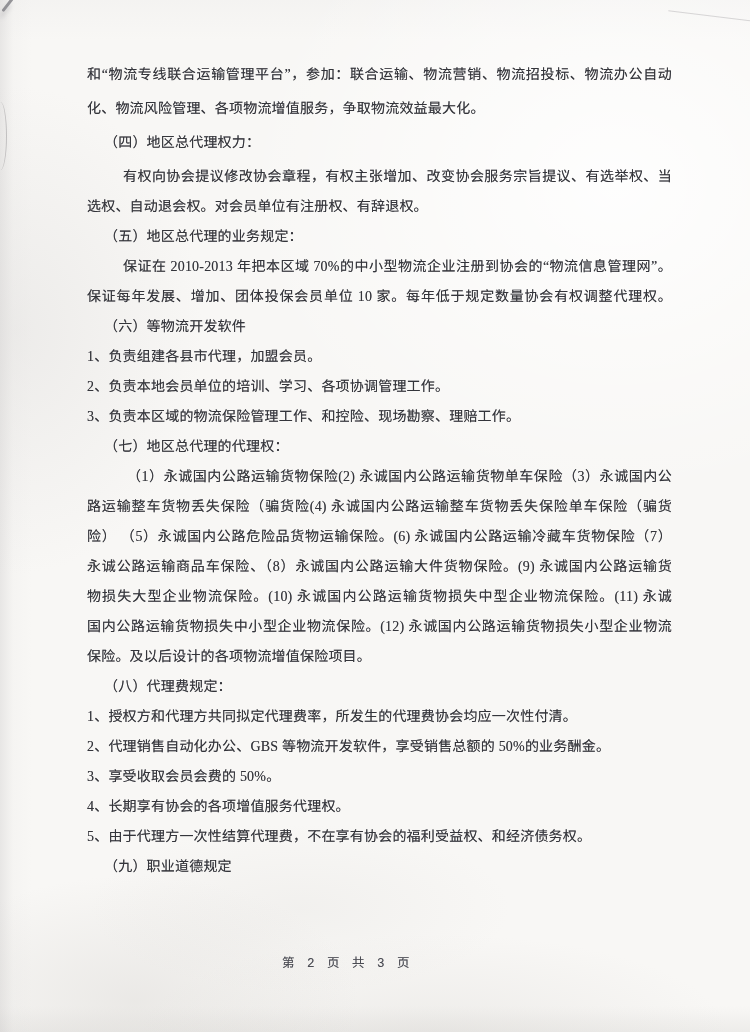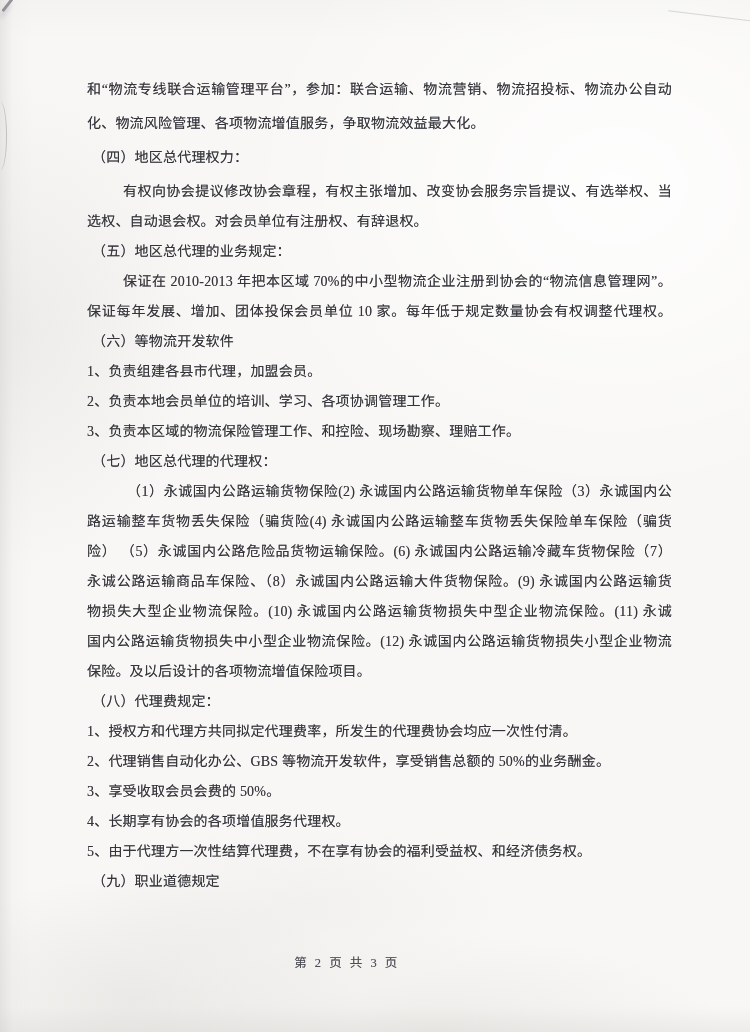--- a/index.html
+++ b/index.html
@@ -45,21 +45,21 @@
     right: -14px; top: 16px;
     width: 96px; height: 0;
     border-top: 1px solid rgba(205,204,205,0.8);
     transform: rotate(7deg);
   }
 
   
   .content {
     position: absolute;
     left: 87px;
-    top: 75px;
+    top: 60px;
     width: 585px;
     color: #34353b;
     font-size: 14px;
     letter-spacing: 0.2px;
     text-shadow: 0 0 0.5px rgba(52,53,60,0.55);
   }
   .doc-line {
     line-height: 30px;
     height: 30px;
     white-space: nowrap;
@@ -69,34 +69,35 @@
   .doc-line:nth-child(3),
   .doc-line:nth-child(4) { margin-top: 4px; }
 
   .doc-line.fill {
     white-space: normal;
     text-align: justify;
     text-align-last: justify;
     text-justify: inter-character;
     overflow: hidden;
   }
-  .ind-heading    { margin-left: 5px; }
+  .ind-heading    { margin-left: 17px; }
   .ind-first      { margin-left: 36px; }
   .ind-list-first { margin-left: 40px; }
 
   .footer {
     position: absolute;
     left: 0;
     top: 952px;
     width: 694px;
     text-align: center;
     color: #4b4c54;
     font-size: 12.5px;
     letter-spacing: 2.5px;
     text-shadow: 0 0 0.5px rgba(75,76,84,0.5);
+    font-family: Liberation Mono, monospace;
   }
 </style>
 </head>
 <body>
 
 <div class="page">
 
   <div class="artifact corner-mark"></div>
   <div class="artifact edge-crease"></div>
   <div class="artifact topright-line"></div>

